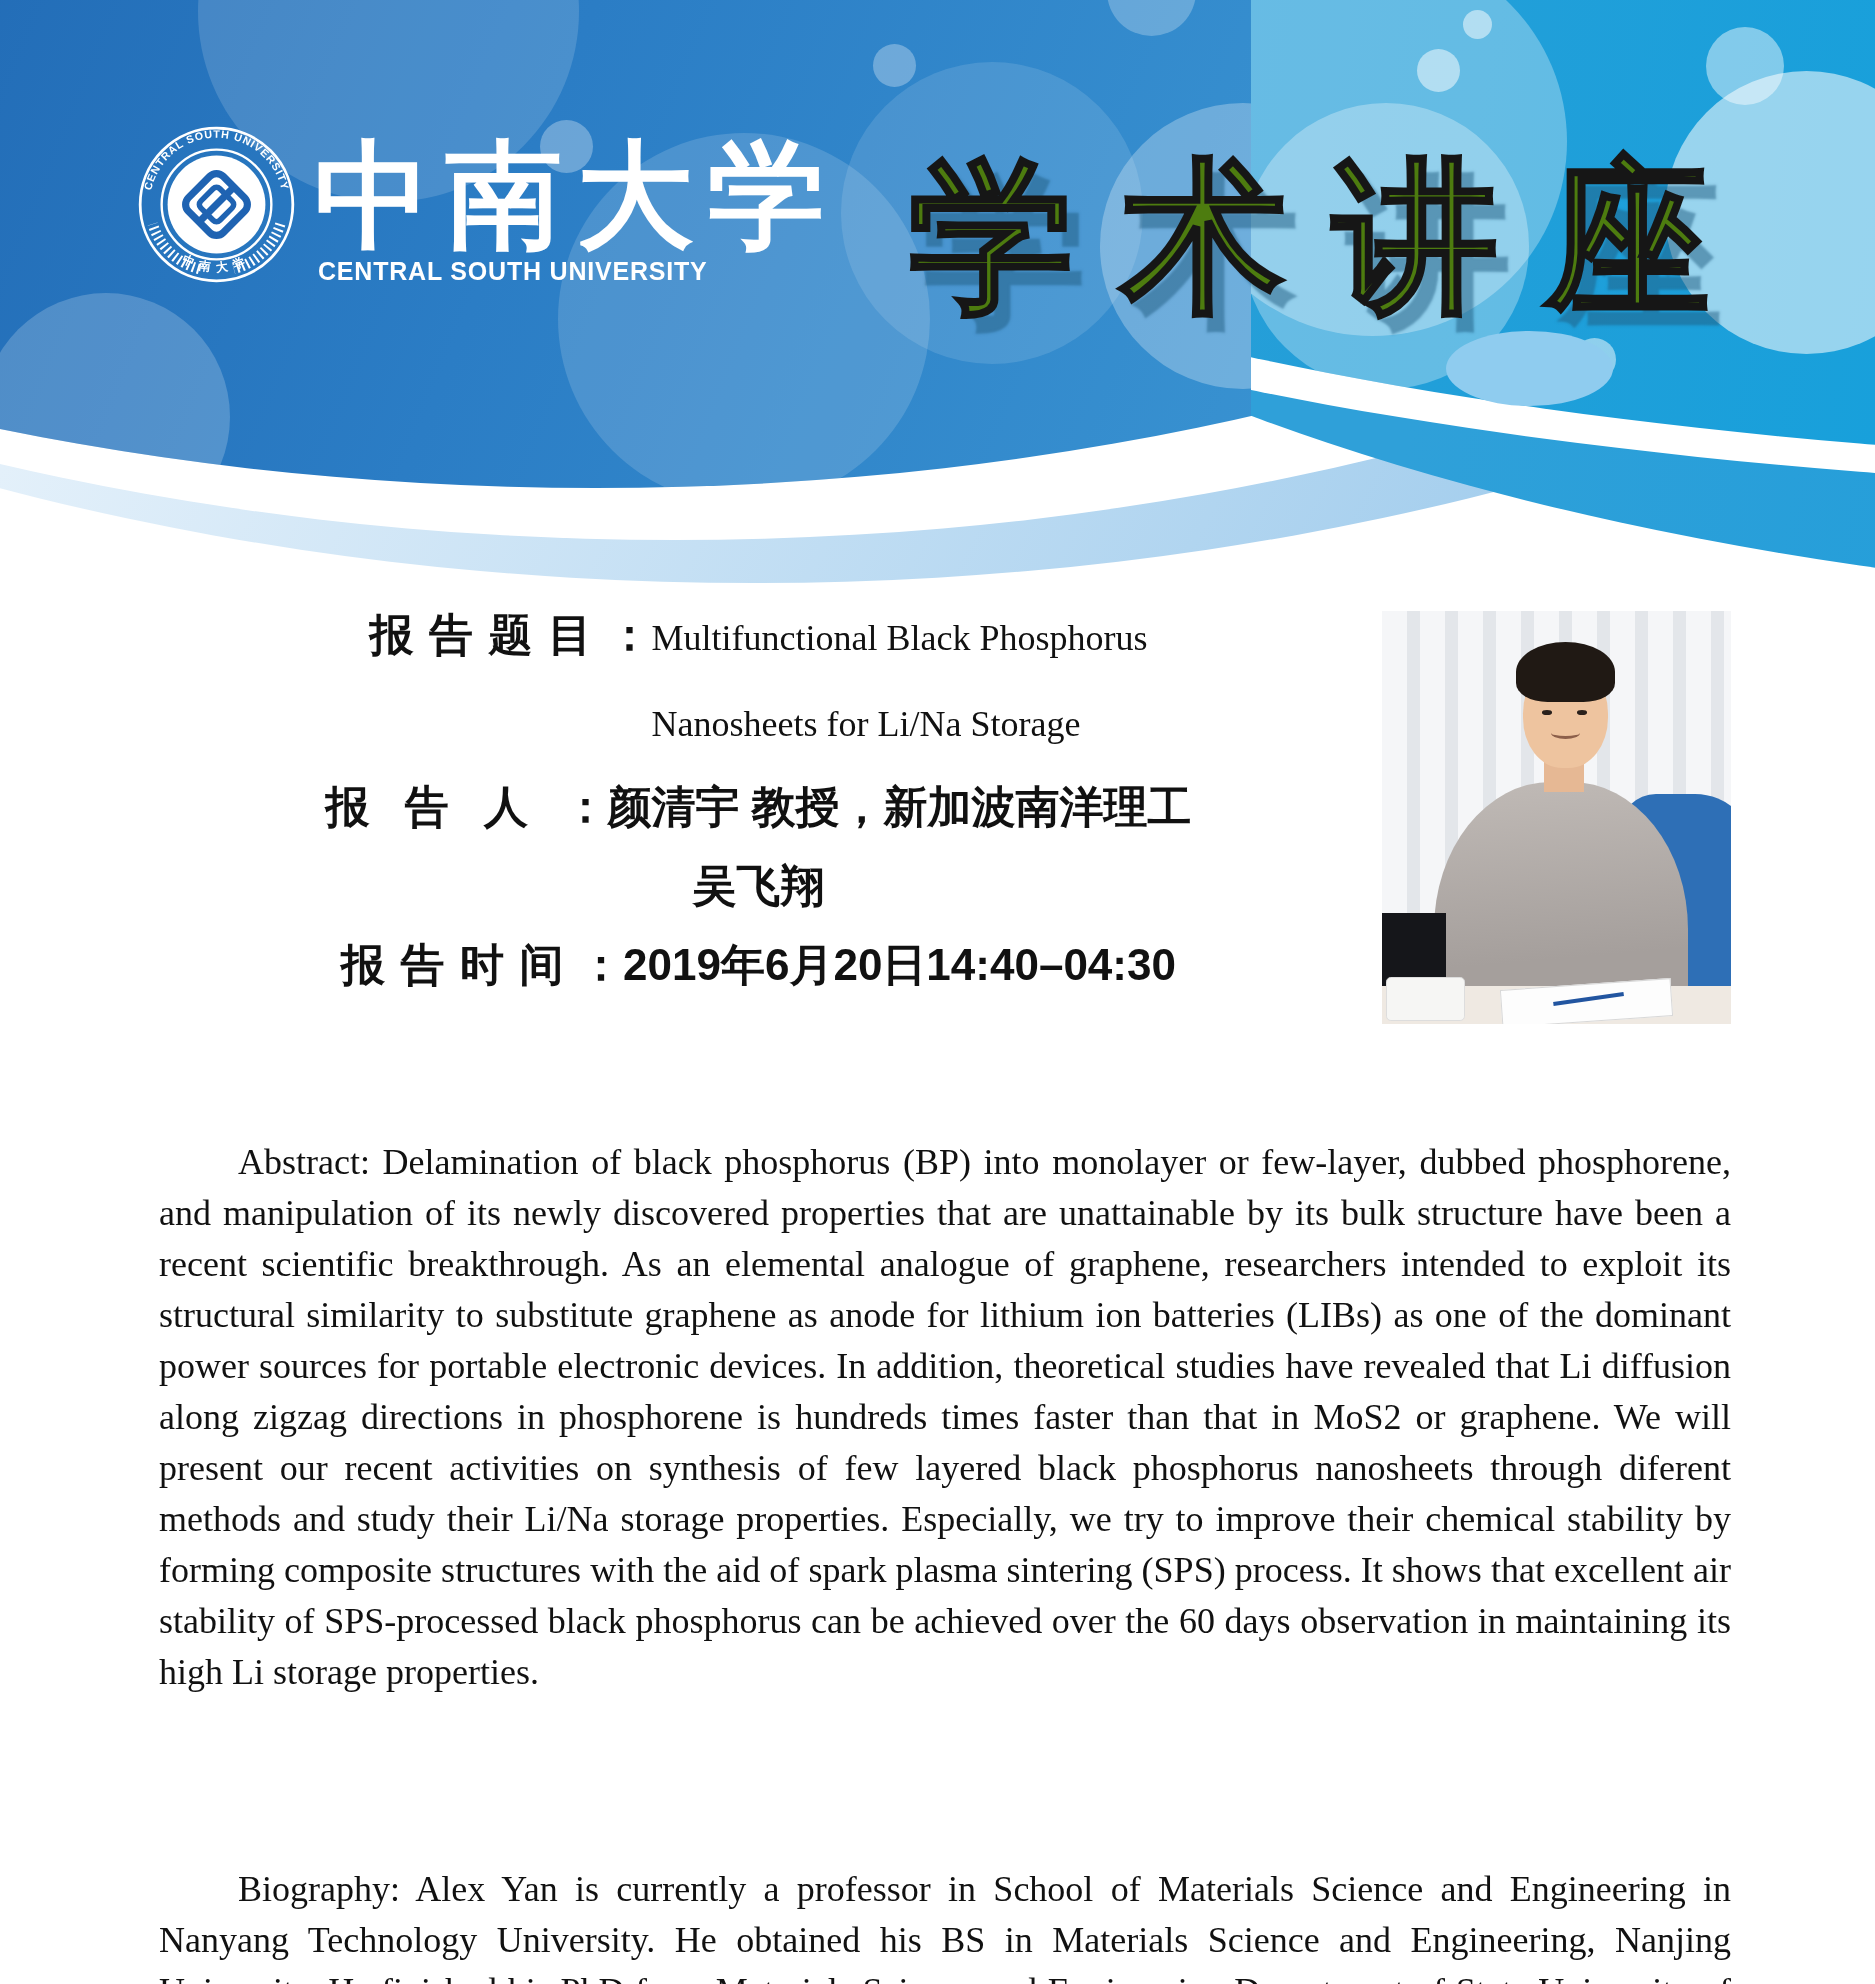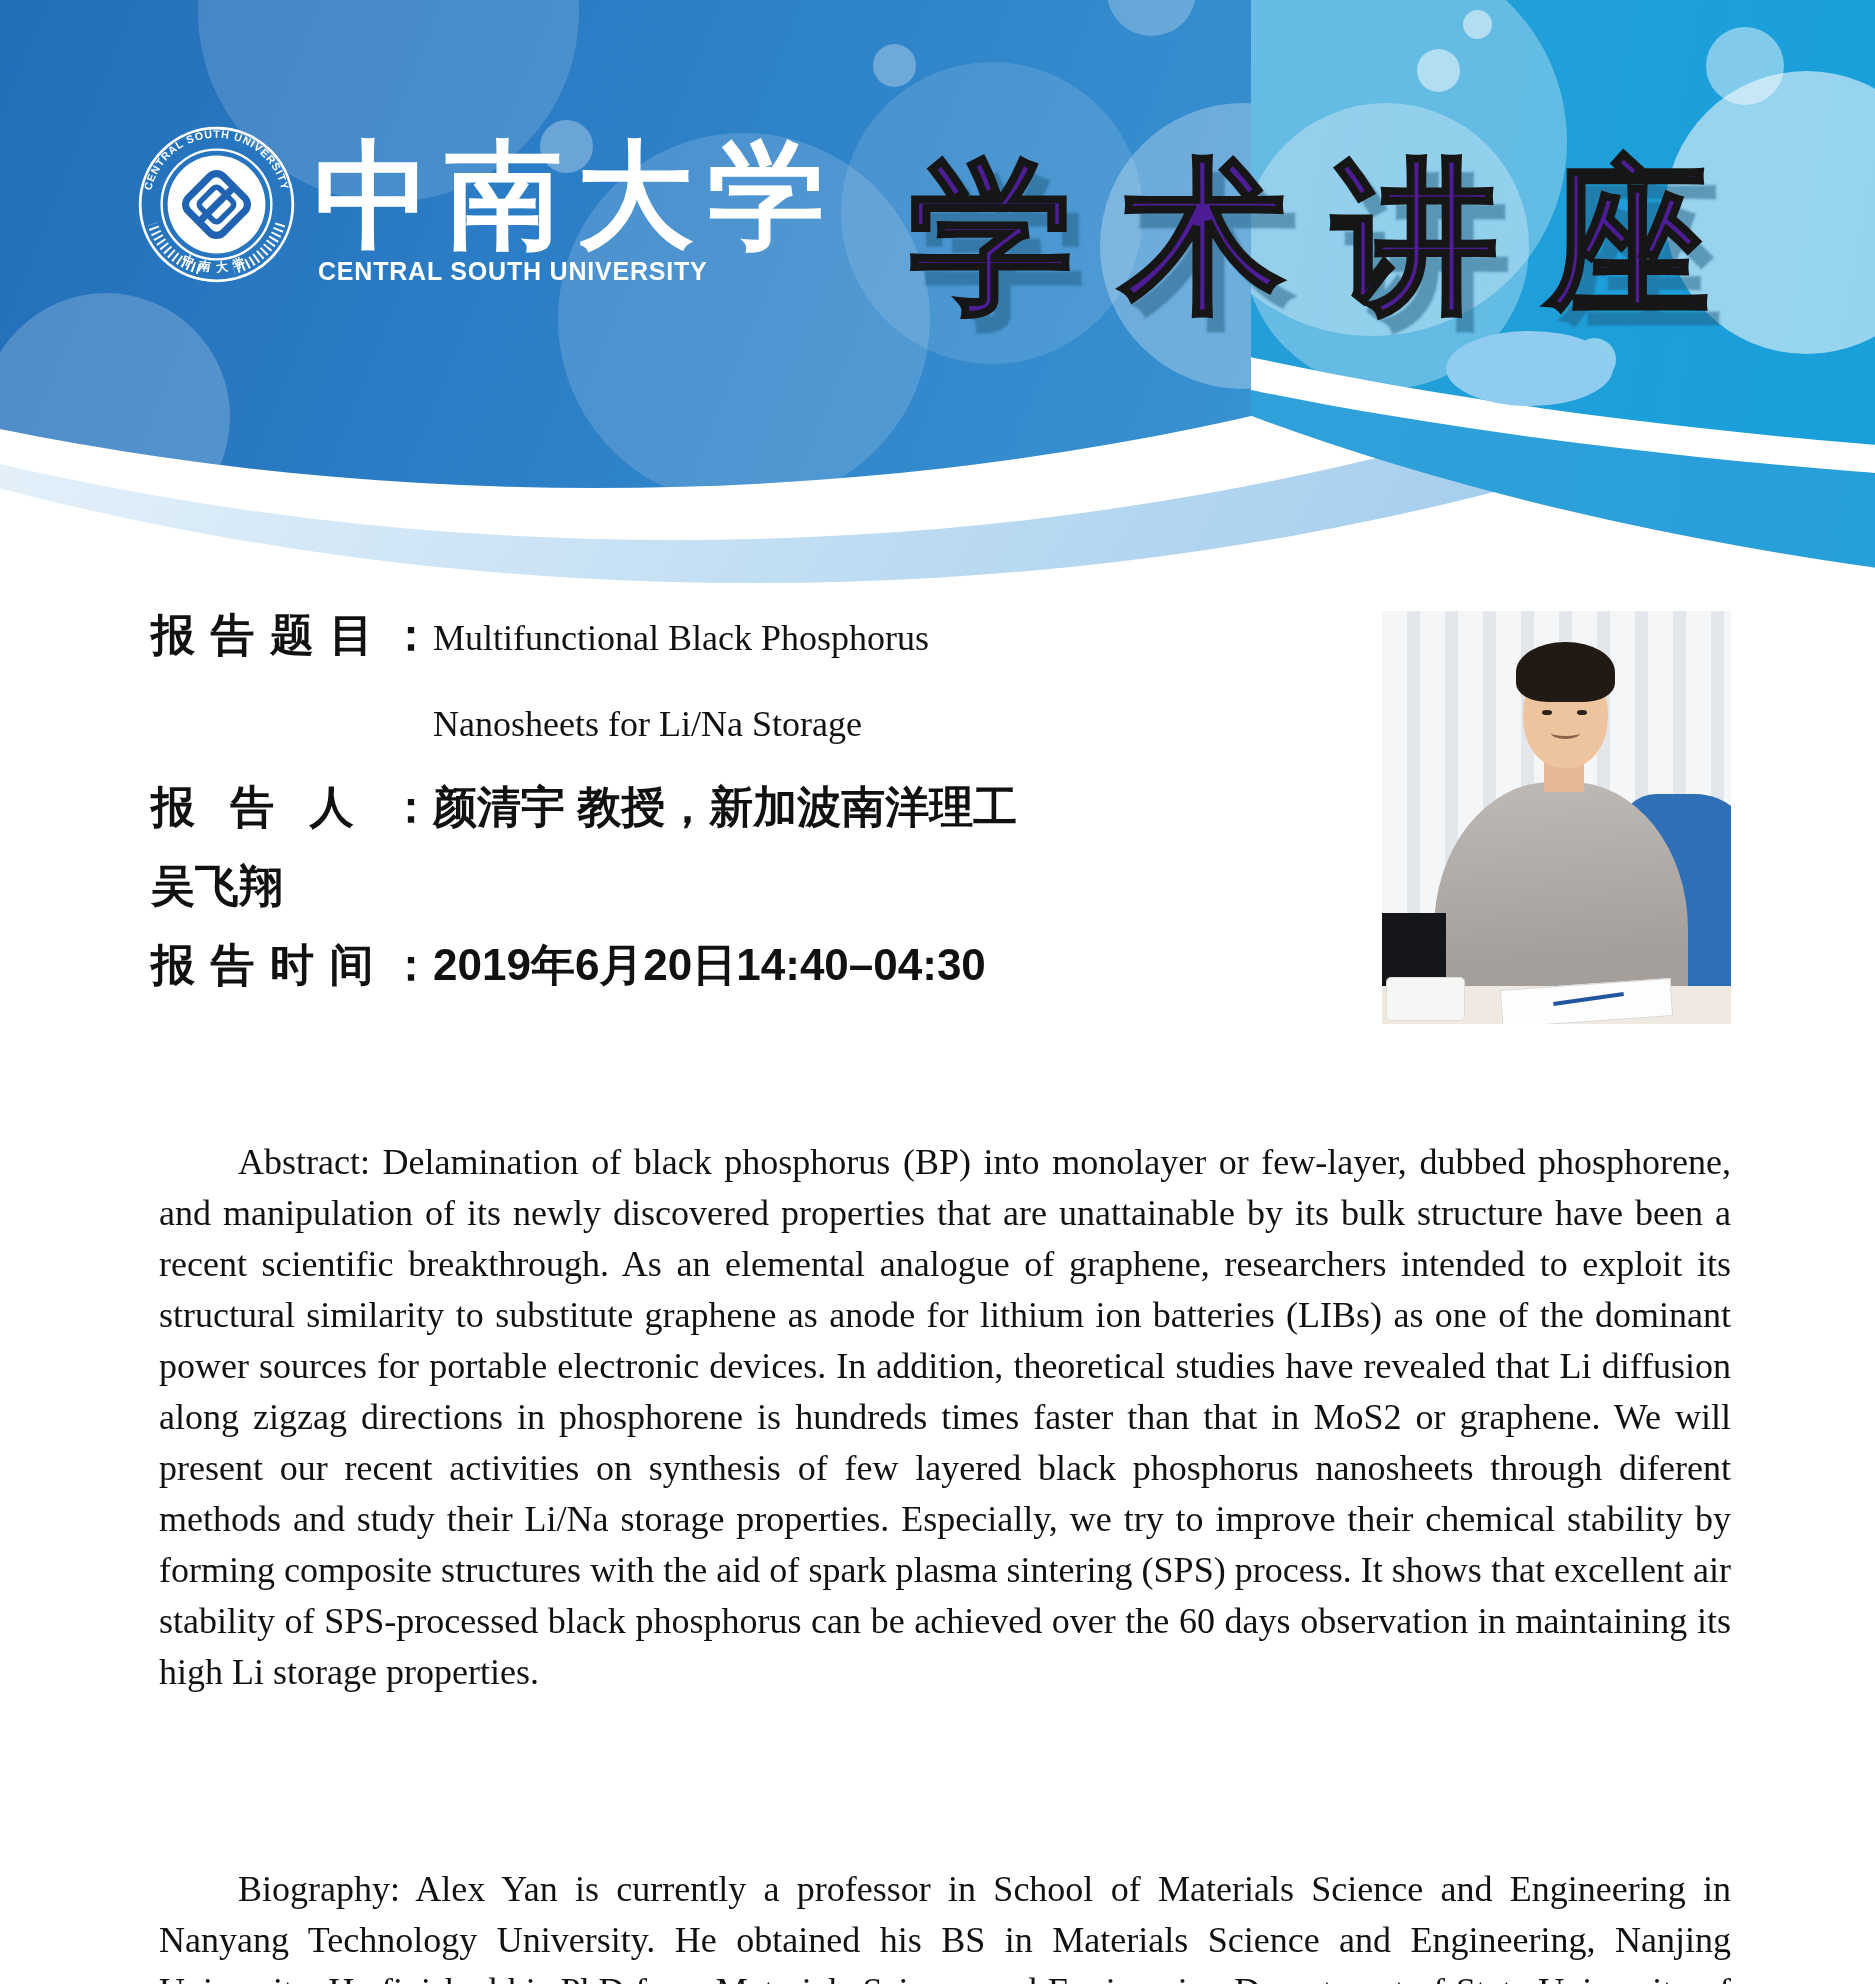--- a/index.html
+++ b/index.html
@@ -24,21 +24,21 @@
     background:linear-gradient(100deg,#2f9dd6 5%,#0aa2de 55%,#00a5e0 100%); }
   .pale-deco { left:195px; top:331px; width:167px; height:75px; background:#8fccef; z-index:4; }
   .bubble { position:absolute; border-radius:50%; }
   
   .seal { position:absolute; left:137px; top:125px; width:159px; height:159px; z-index:6; }
   .uni-cn { position:absolute; left:314px; top:137px; z-index:6; color:#ffffff; font-weight:bold;
     font-size:117px; letter-spacing:14.3px; line-height:1; white-space:nowrap; }
   .uni-en { position:absolute; left:318px; top:257px; z-index:6; color:#ffffff; font-weight:bold;
     font-size:25px; letter-spacing:0.8px; white-space:nowrap; }
   .banner-title { position:absolute; left:909px; top:155px; z-index:6; white-space:nowrap;
-    font-size:165px; font-weight:900; letter-spacing:47px; line-height:1; color:#4c1d95;
+    font-size:165px; font-weight:900; letter-spacing:47px; line-height:1; color:#4d7c0f;
     -webkit-text-stroke:2.8px #161616;
     text-shadow:13.5px 16px 2.4px rgba(32,92,128,0.50); }
   
   .photo { position:absolute; left:1382px; top:611px; width:349px; height:413px; z-index:8; overflow:hidden;
     background:repeating-linear-gradient(90deg,#f5f6f8 0 24.6px,#e3e6ea 24.6px 38px); }
   .photo .chair { position:absolute; right:-24px; top:183px; width:135px; height:230px;
     background:#2e6fb6; border-radius:36px 60px 12px 24px; }
   .photo .torso { position:absolute; left:52px; top:171px; width:254px; height:246px;
     background:linear-gradient(175deg,#c0bab6 0%,#a59f9c 70%);
     border-radius:46% 46% 8% 8% / 60% 60% 5% 5%; }
@@ -53,21 +53,21 @@
   .photo .monitor { position:absolute; left:0; top:302px; width:64px; height:119px; background:#15161a; }
   .photo .desk { position:absolute; left:0; bottom:0; width:100%; height:38px; background:#efe9e2; }
   .photo .paper { position:absolute; left:119px; bottom:2.4px; width:171px; height:38px; background:#fdfdfd;
     border:0.8px solid #d8d8d8; transform:rotate(-4deg); }
   .photo .pen { position:absolute; left:171px; bottom:23px; width:71px; height:3.6px;
     background:#2255a0; transform:rotate(-8deg); }
   .photo .phone { position:absolute; left:4px; bottom:3.2px; width:79px; height:44px;
     background:#f6f6f4; border:0.8px solid #dddddd; border-radius:4.8px; }
   
   .info { position:absolute; left:151px; top:595px; width:1215px; z-index:5; color:#111111; }
-  .info-row { display:flex; }
+  .info-row { display:flex;justify-content:center; }
   .info-label { flex:none; width:282px; font-weight:bold; font-size:44px; line-height:79px;
     text-align:justify; text-align-last:justify; white-space:nowrap; }
   .info-value { font-weight:bold; font-size:44px; line-height:79px; white-space:nowrap; }
   .info-value.title-en { font-family:"Liberation Serif","DejaVu Serif",serif; font-weight:normal;
     font-size:36px; line-height:86px; white-space:pre-line; }
   
   .para { position:absolute; left:151px; width:1572px; color:#111111;
     font-family:"Liberation Serif","DejaVu Serif",serif; font-size:36px; line-height:51px;
     text-align:justify; text-indent:79px;margin-left:8px; }
   .para.abstract { top:1137px; }

